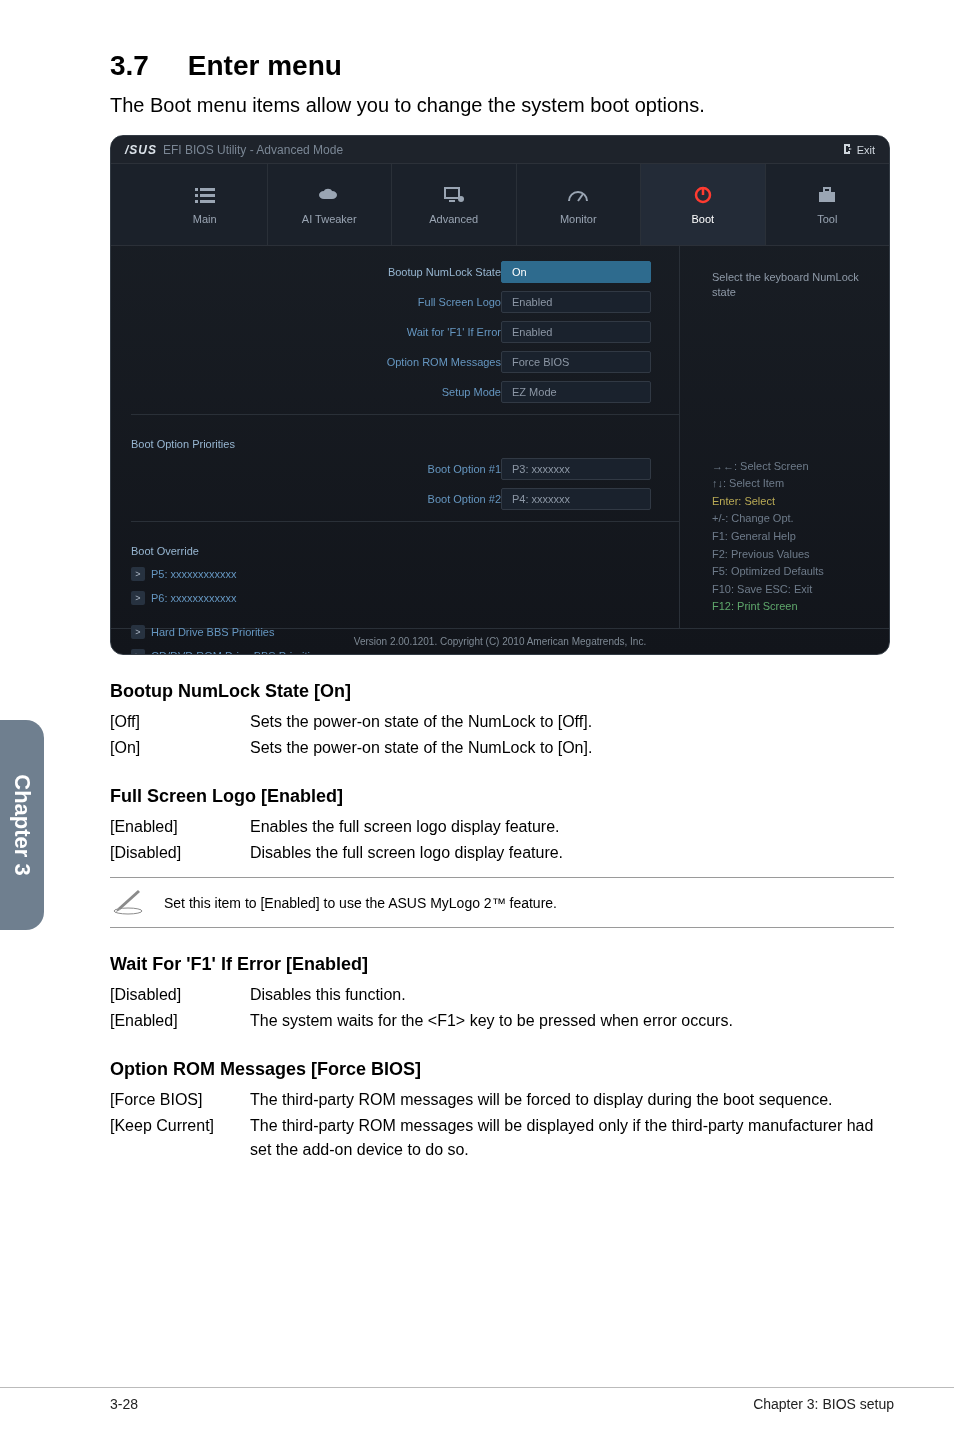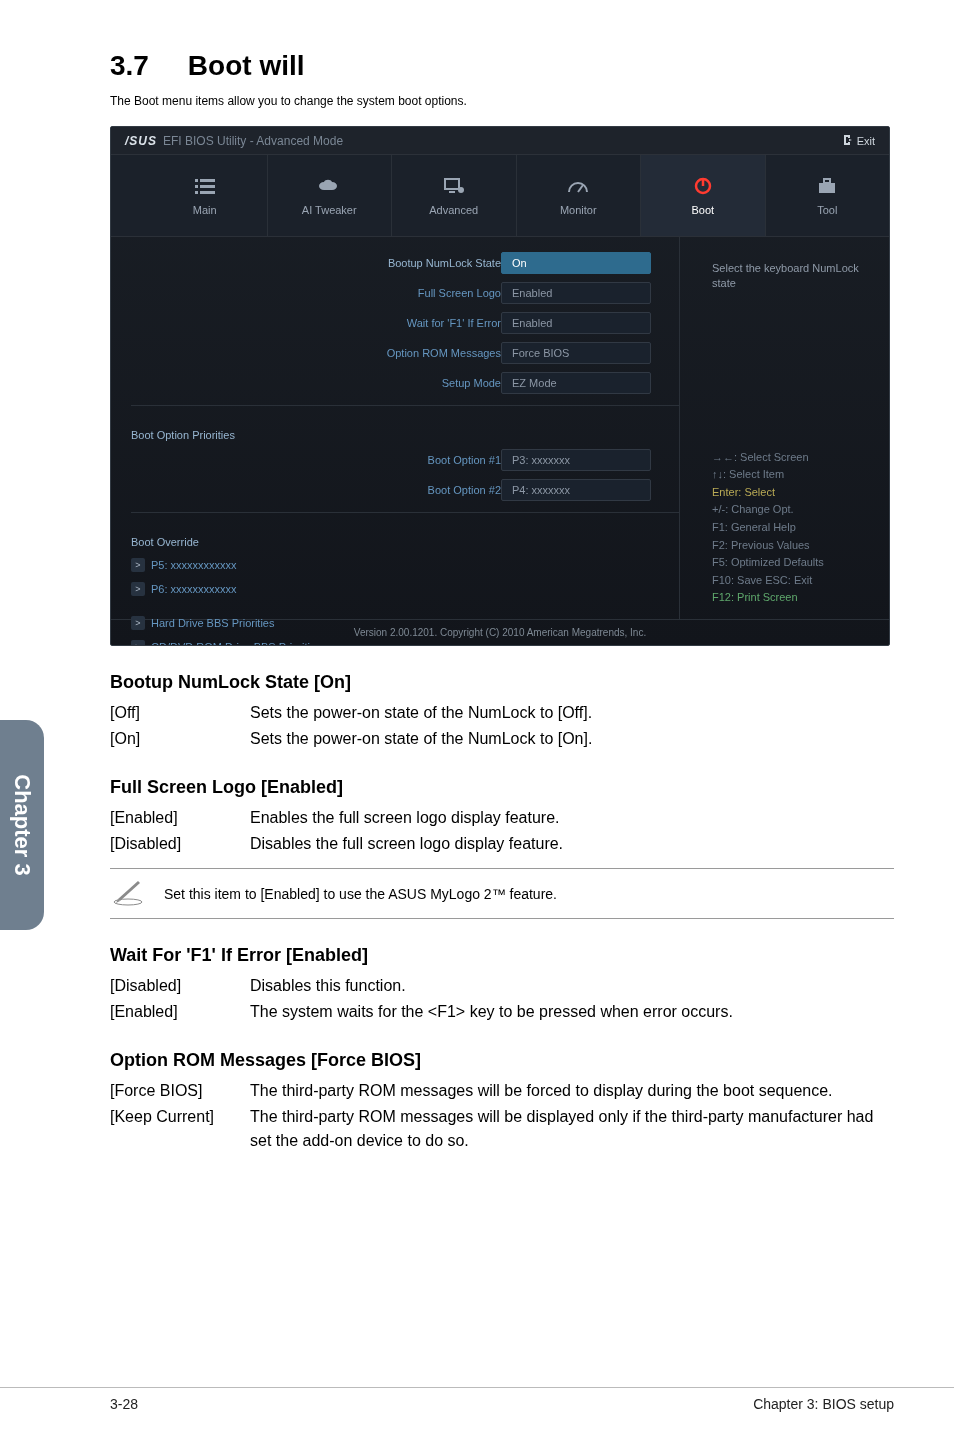--- a/index.html
+++ b/index.html
@@ -13,30 +13,30 @@
   }
   .page {
     padding: 50px 60px 20px 110px;
   }
   .section-title {
     font-size: 28px;
     font-weight: bold;
     margin-bottom: 12px;
   }
   .section-intro {
-    font-size: 12px;
+    font-size: 20px;
     margin-bottom: 18px;
   }
   
   .bios {
     width: 780px;
     height: 520px;
     background: linear-gradient(180deg, #1a1f26 0%, #12151b 100%);
     border: 1px solid #333b44;
-    border-radius: 2px;
+    border-radius: 13px;
     position: relative;
     color: #cfd6dd;
     font-size: 11px;
     overflow: hidden;
   }
   .bios-top {
     display: flex;
     align-items: center;
     justify-content: space-between;
     background: #1e232b;
@@ -172,21 +172,21 @@
 <body>
 
 <div class="side-tab">
   <span>Chapter 3</span>
 </div>
 
 <div class="page">
   <div class="section-title">
     <span>3.7</span>
     &nbsp;&nbsp;&nbsp;
-    <span>Boot will</span>
+    <span>Enter menu</span>
   </div>
   <div class="section-intro">The Boot menu items allow you to change the system boot options.</div>
 
   <div class="bios">
     <div class="bios-top">
       <div class="bios-top-left">
         <span class="asus-logo">/SUS</span>
         <span class="bios-top-title">EFI BIOS Utility - Advanced Mode</span>
       </div>
       <div class="exit-btn">

